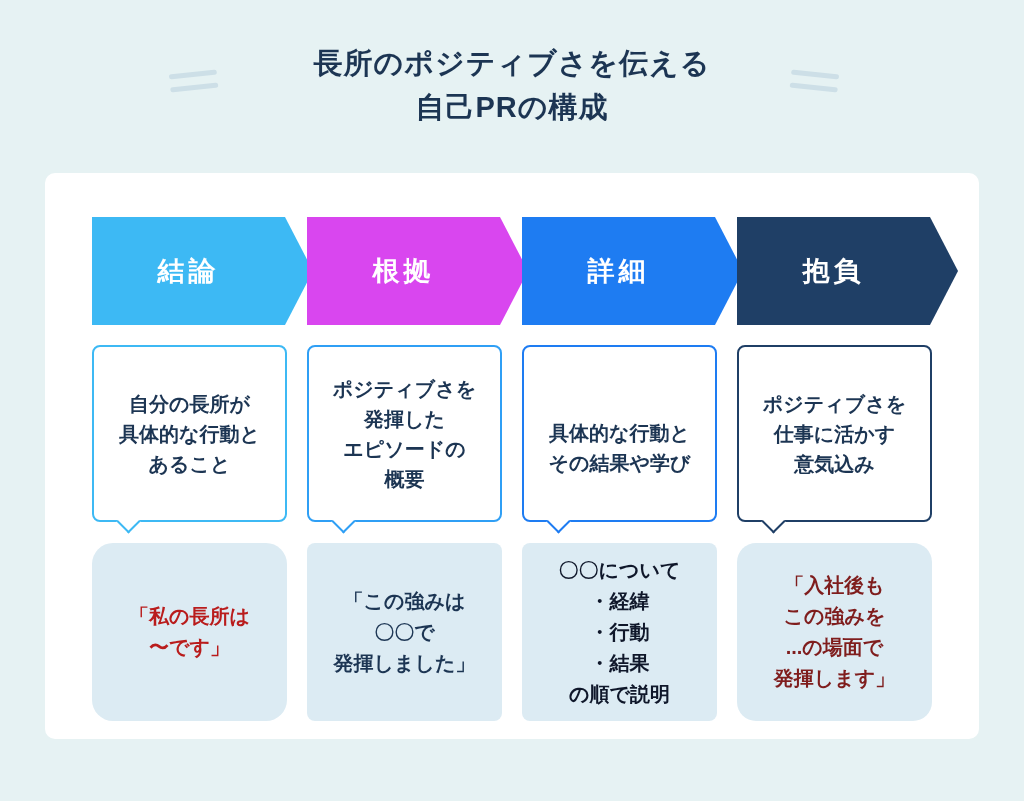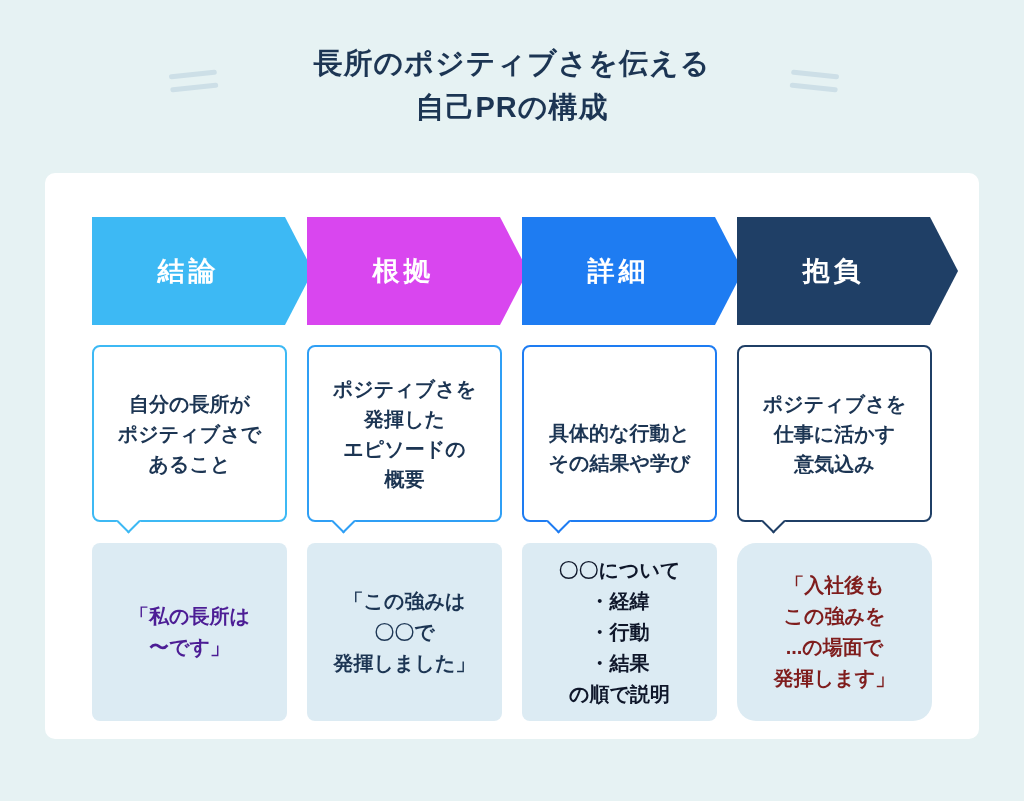--- a/index.html
+++ b/index.html
@@ -143,25 +143,25 @@
     </div>
   </div>
 
   <div class="card" style="background-color: rgb(255, 255, 255);">
     <div class="grid">
 
       <div class="column">
         <div class="arrow" style="background-color: rgb(61, 185, 244);">結論</div>
         <div class="desc-box" style="border-color: rgb(61, 185, 244);">
           <span class="desc-text" style="color: rgb(28, 53, 83);">自分の長所が
-ポジティブさで
+具体的な行動と
 あること</span>
           <span class="tail" style="border-color: rgb(61, 185, 244);"></span>
         </div>
-        <div class="example-box" style="background-color: rgb(220, 235, 243); color: #4c1d95;">「私の長所は
+        <div class="example-box" style="background-color: rgb(220, 235, 243); color: #b91c1c; border-radius: 21px;">「私の長所は
 〜です」</div>
       </div>
 
       <div class="column">
         <div class="arrow" style="background-color: #d946ef;">根拠</div>
         <div class="desc-box" style="border-color: rgb(47, 159, 245);">
           <span class="desc-text" style="color: rgb(28, 53, 83);">ポジティブさを
 発揮した
 エピソードの
 概要</span>

